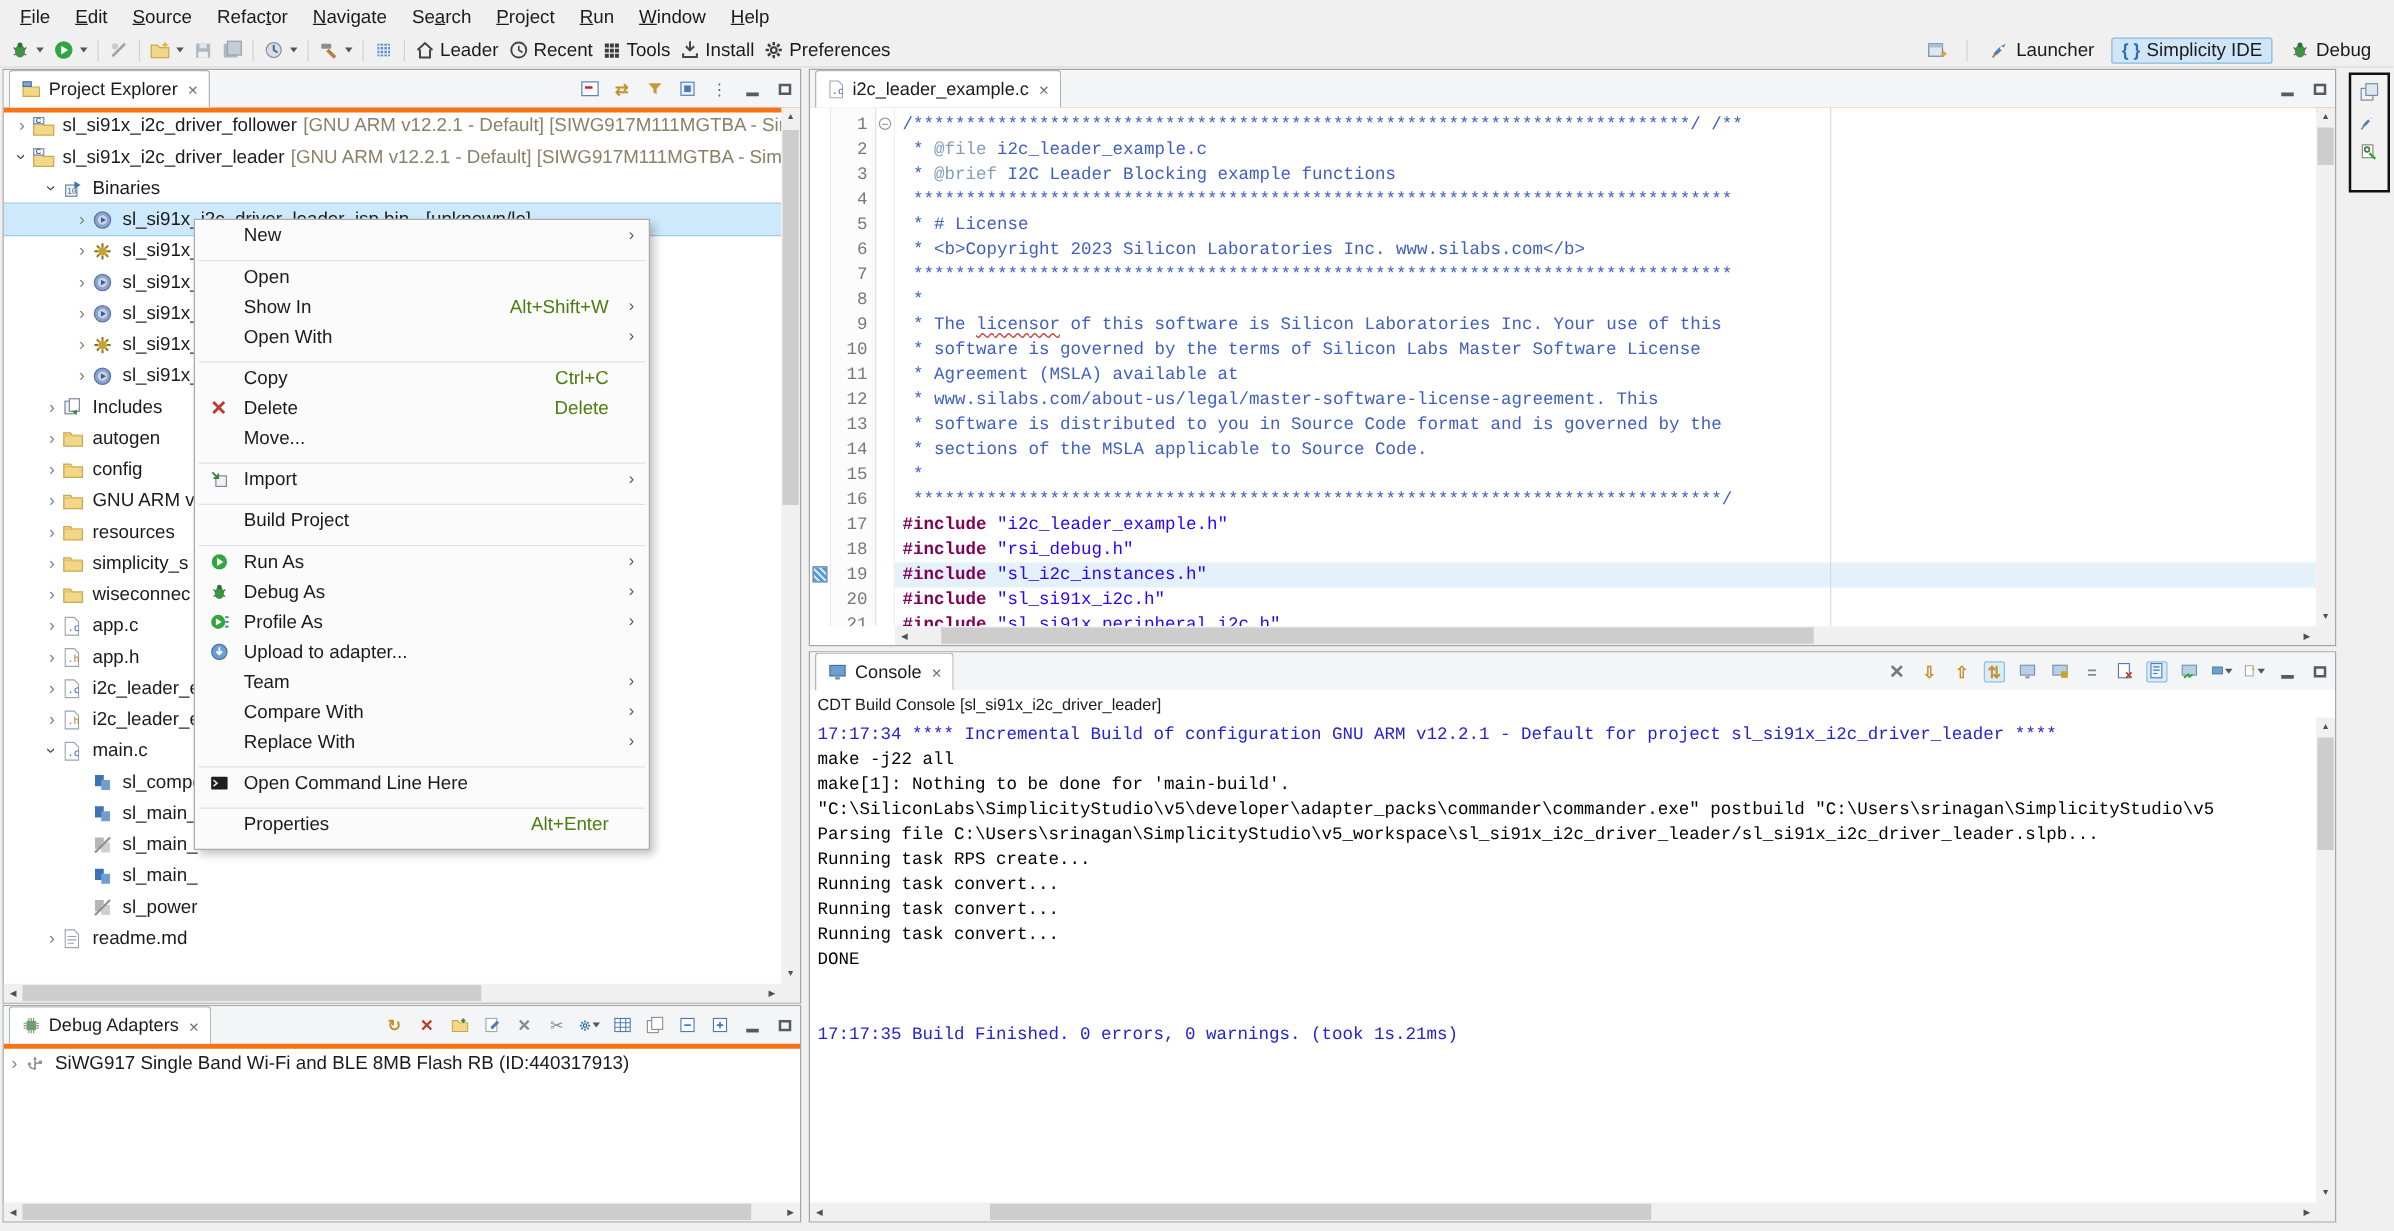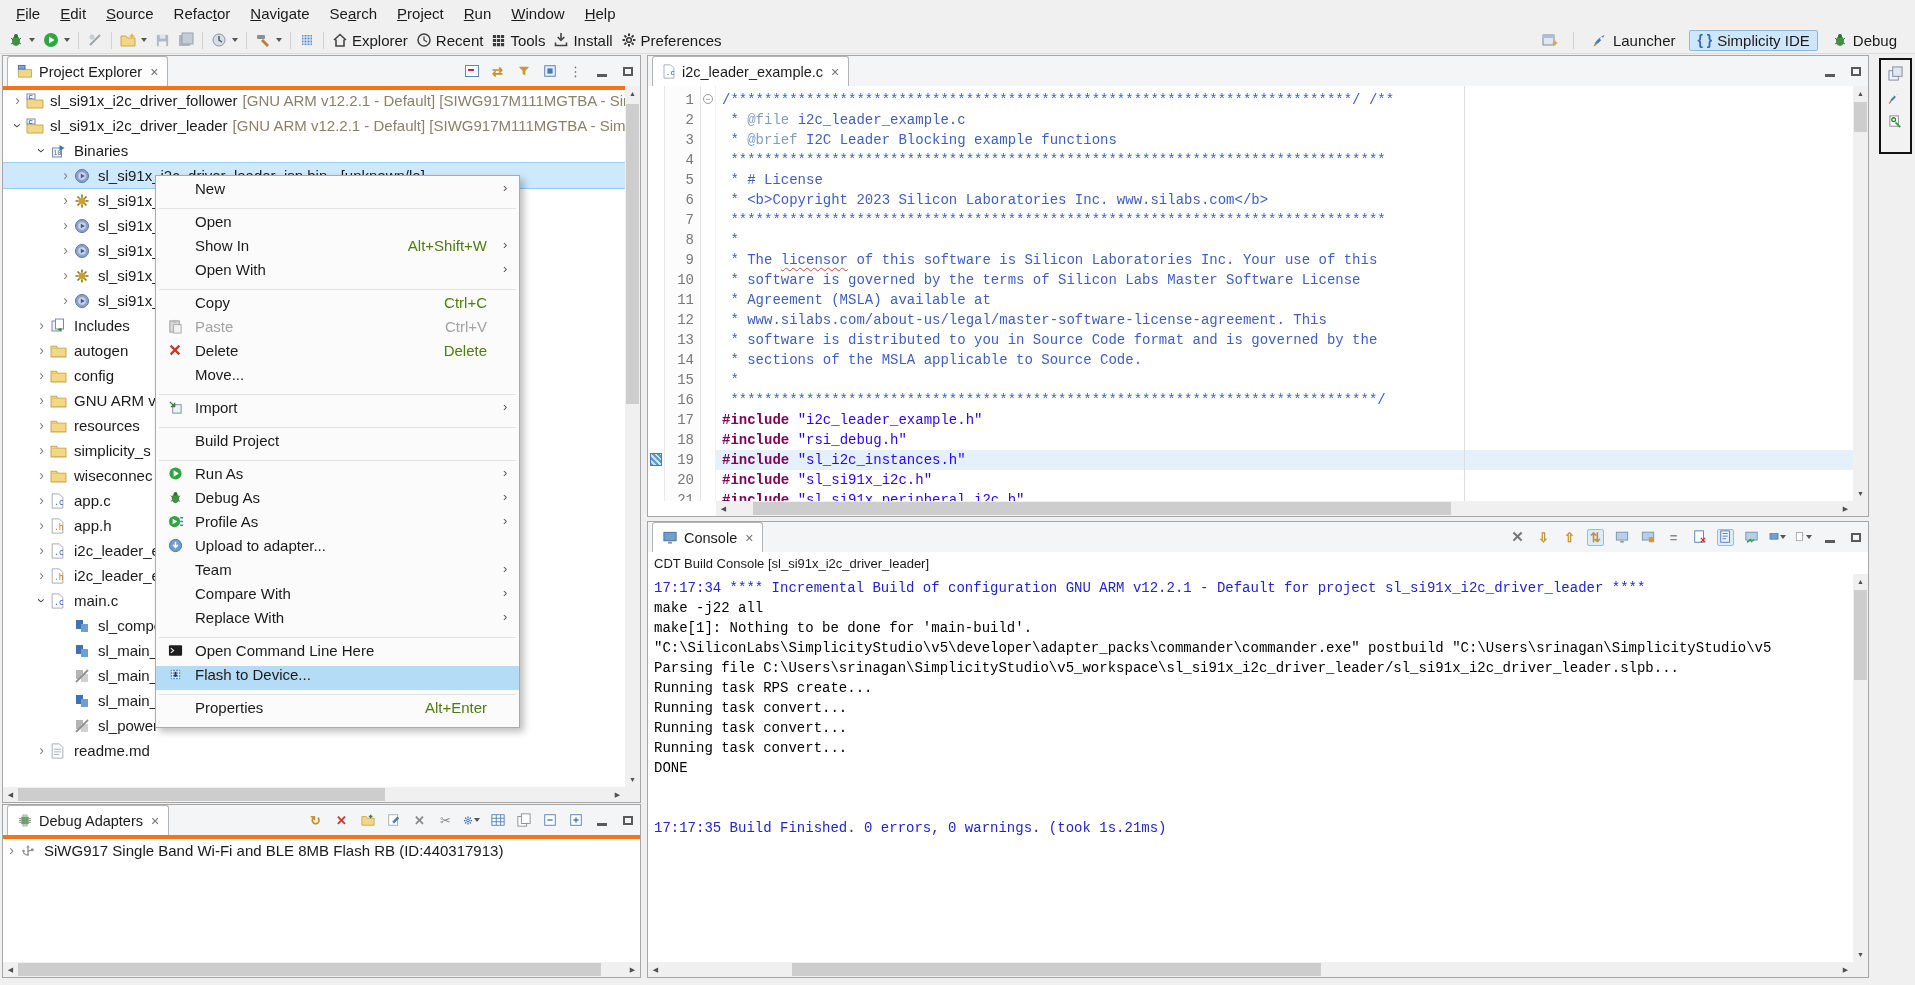--- a/index.html
+++ b/index.html
@@ -175,21 +175,21 @@
       <svg width="16" height="16" viewBox="0 0 16 16">
         <rect x="3" y="3" width="10" height="10" fill="#5b8fc9"></rect>
         <path stroke="#eef" d="M5 3v10M8 3v10M11 3v10M3 5h10M3 8h10M3 11h10"></path>
       </svg>
     </span>
   <span class="tsep"></span>
   <span class="tbtn">
       <svg width="16" height="16" viewBox="0 0 16 16">
         <path d="M2 8l6-5.5L14 8M4 7.5V14h8V7.5" stroke="#444" fill="none" stroke-width="1.6"></path>
       </svg>
-      <span>Explorer</span>
+      <span>Leader</span>
     </span>
   <span class="tbtn">
       <svg width="16" height="16" viewBox="0 0 16 16">
         <circle cx="8" cy="8" r="6" stroke="#444" fill="none" stroke-width="1.5"></circle>
         <path d="M8 4.5V8l3 2" stroke="#444" fill="none" stroke-width="1.3"></path>
       </svg>
       <span>Recent</span>
     </span>
   <span class="tbtn">
       <svg width="15" height="15" viewBox="0 0 16 16">
@@ -867,32 +867,20 @@
       <span class="mshort"></span>
       <span class="marrow">›</span>
     </div>
     <div class="msep"></div>
     <div class="mitem">
       <span class="micon"></span>
       <span class="mlabel">Copy</span>
       <span class="mshort">Ctrl+C</span>
       <span class="marrow"></span>
     </div>
-    <div class="mitem dis">
-      <span class="micon">
-        <svg width="15" height="15" viewBox="0 0 16 16">
-          <rect x="2" y="2" width="10" height="12" fill="#d8d8d8" stroke="#9a9a9a"></rect>
-          <rect x="5" y="1" width="4" height="3" fill="#b8b8b8"></rect>
-          <rect x="6" y="6" width="8" height="9" fill="#f2f2f2" stroke="#a8a8a8"></rect>
-        </svg>
-      </span>
-      <span class="mlabel">Paste</span>
-      <span class="mshort">Ctrl+V</span>
-      <span class="marrow"></span>
-    </div>
     <div class="mitem">
       <span class="micon">
         <svg width="14" height="14" viewBox="0 0 16 16">
           <path d="M3 3l10 10M13 3L3 13" stroke="#c0392b" stroke-width="2.6"></path>
         </svg>
       </span>
       <span class="mlabel">Delete</span>
       <span class="mshort">Delete</span>
       <span class="marrow"></span>
     </div>
@@ -991,32 +979,20 @@
       <span class="micon">
         <svg width="15" height="15" viewBox="0 0 16 16">
           <rect x="1" y="2.5" width="14" height="11" rx="1" fill="#1e1e1e"></rect>
           <path d="M3 5.5l3 2.5-3 2.5" stroke="#e8e8e8" fill="none" stroke-width="1.3"></path>
         </svg>
       </span>
       <span class="mlabel">Open Command Line Here</span>
       <span class="mshort"></span>
       <span class="marrow"></span>
     </div>
-    <div class="mitem hl">
-      <span class="micon">
-        <svg width="15" height="15" viewBox="0 0 16 16">
-          <rect x="3" y="3" width="10" height="10" fill="#5b8fc9"></rect>
-          <path stroke="#eef" d="M5 3v10M8 3v10M11 3v10M3 5h10M3 8h10M3 11h10"></path>
-          <path d="M8 5v5M6.2 8.2L8 10l1.8-1.8" stroke="#1e3f66" fill="none" stroke-width="1.4"></path>
-        </svg>
-      </span>
-      <span class="mlabel">Flash to Device...</span>
-      <span class="mshort"></span>
-      <span class="marrow"></span>
-    </div>
     <div class="msep"></div>
     <div class="mitem">
       <span class="micon"></span>
       <span class="mlabel">Properties</span>
       <span class="mshort">Alt+Enter</span>
       <span class="marrow"></span>
     </div>
   </div>
 
 </body></html>

